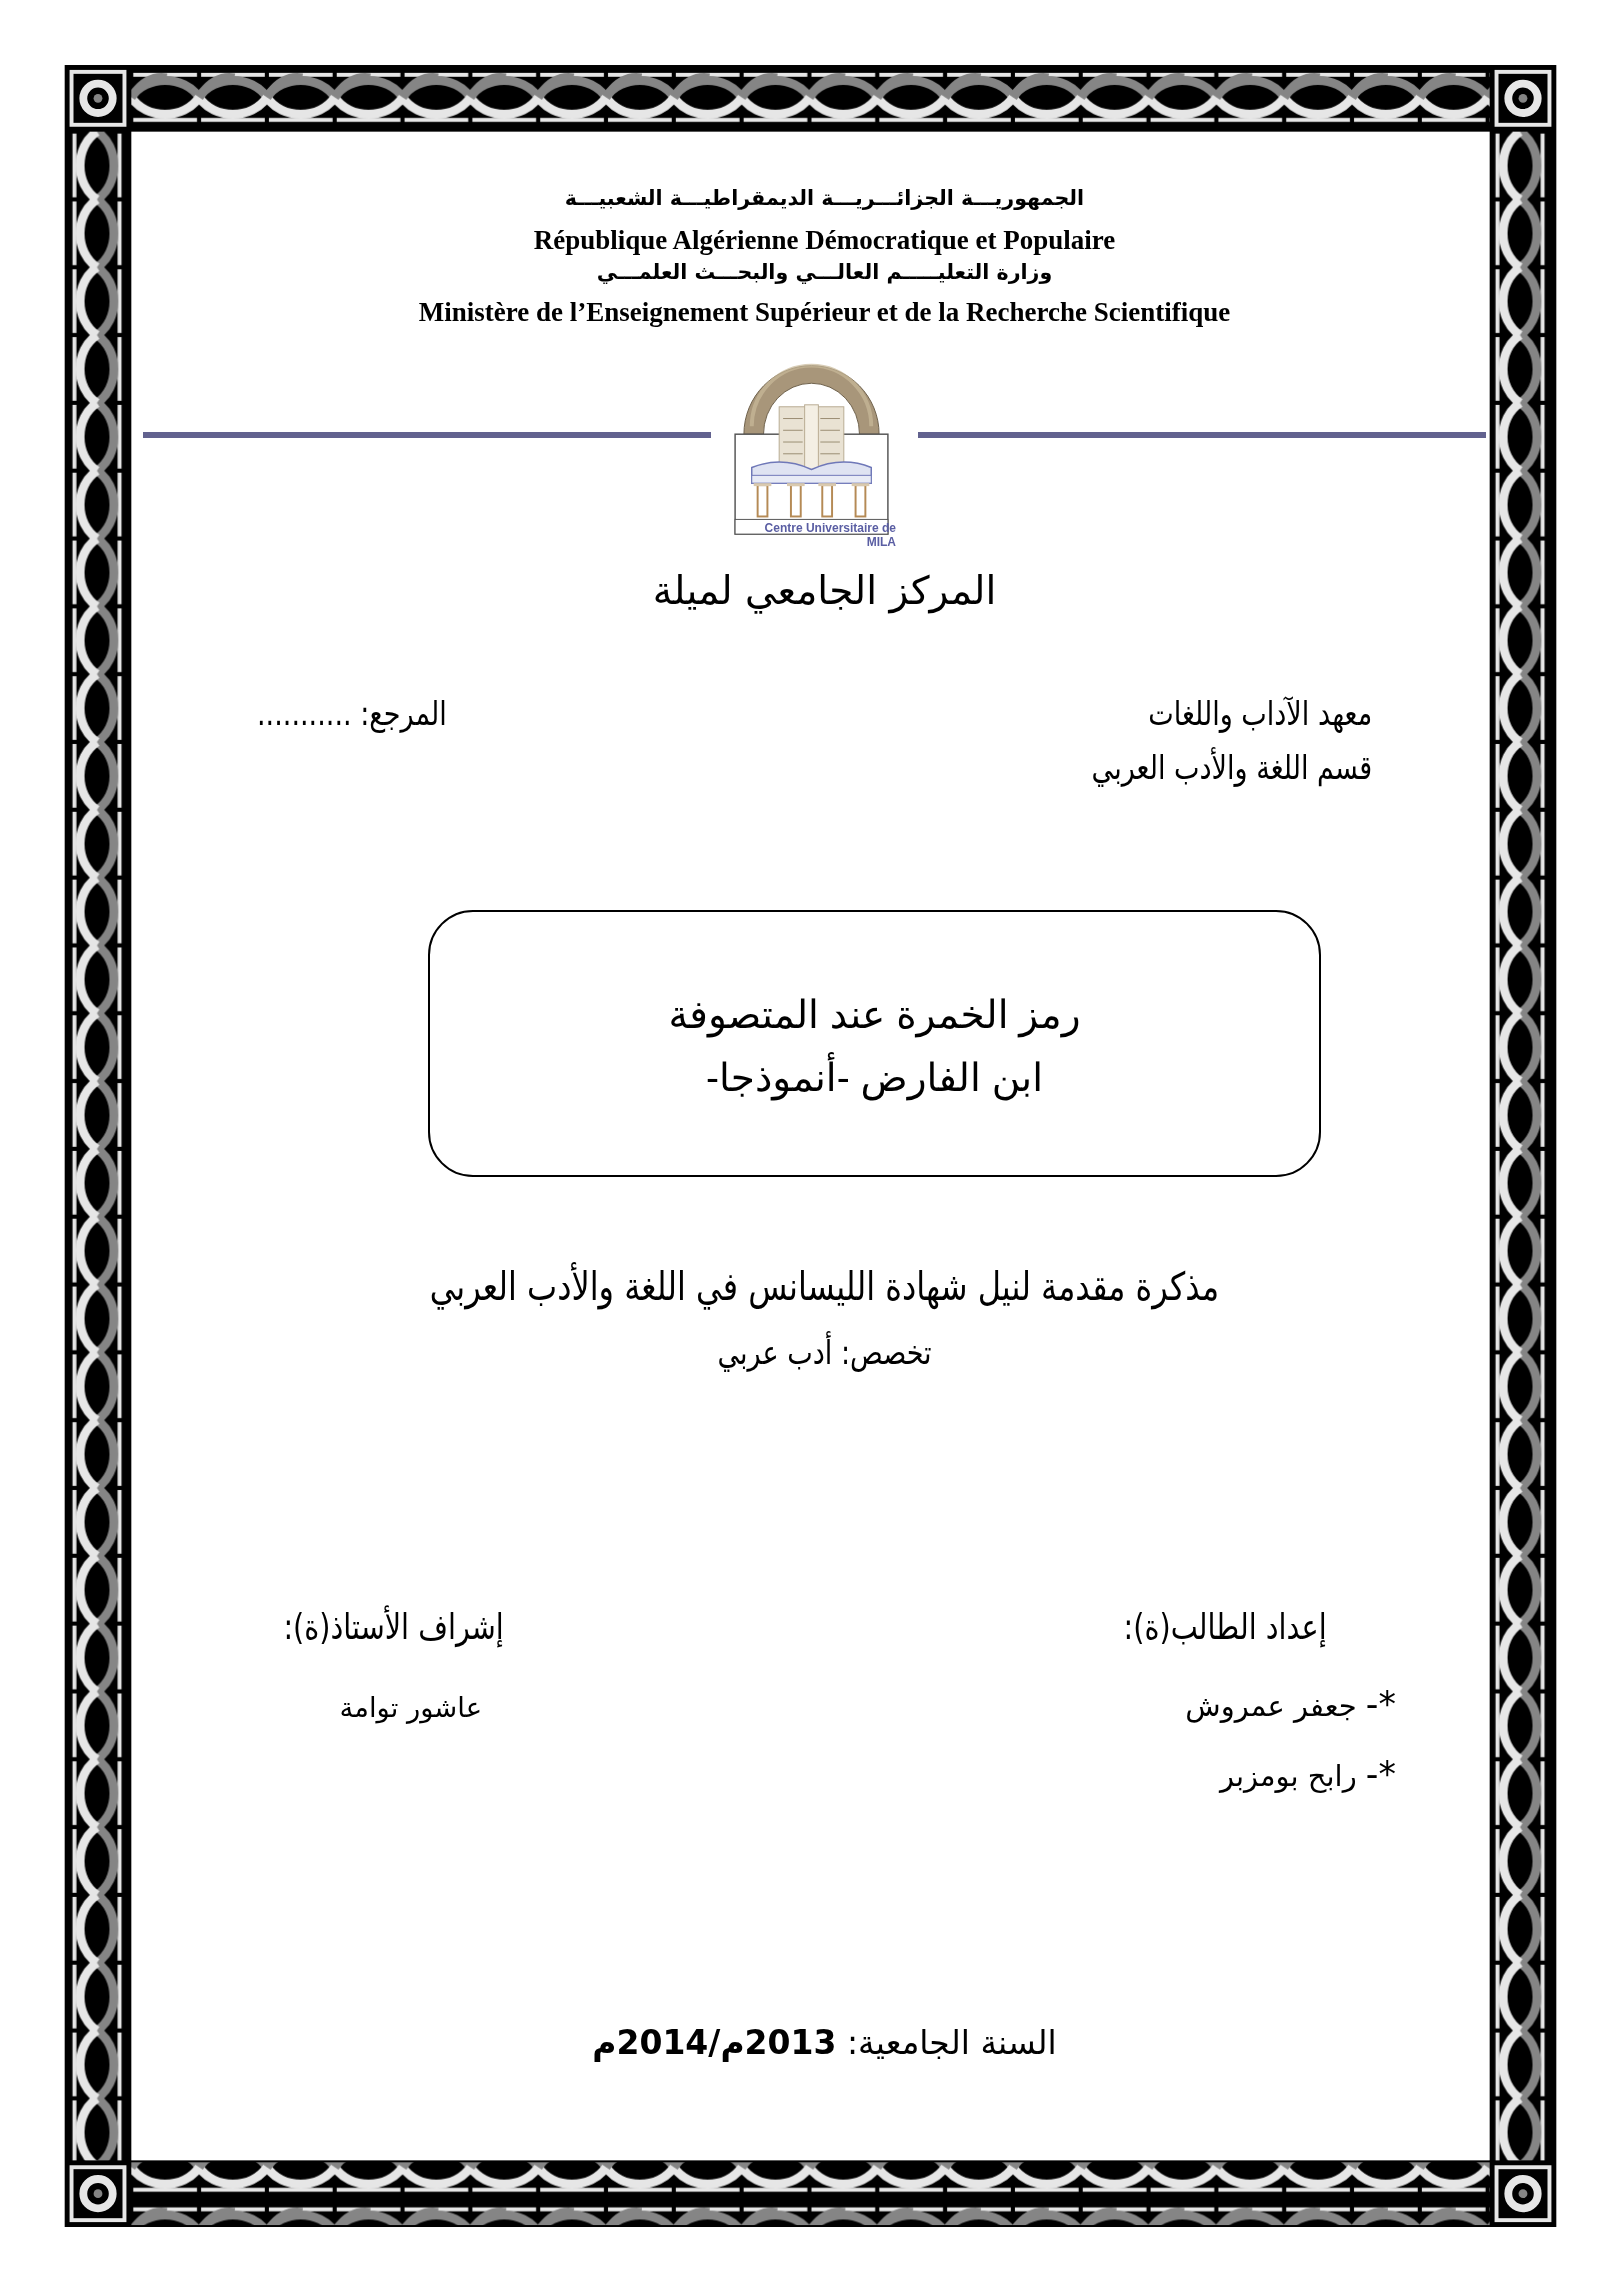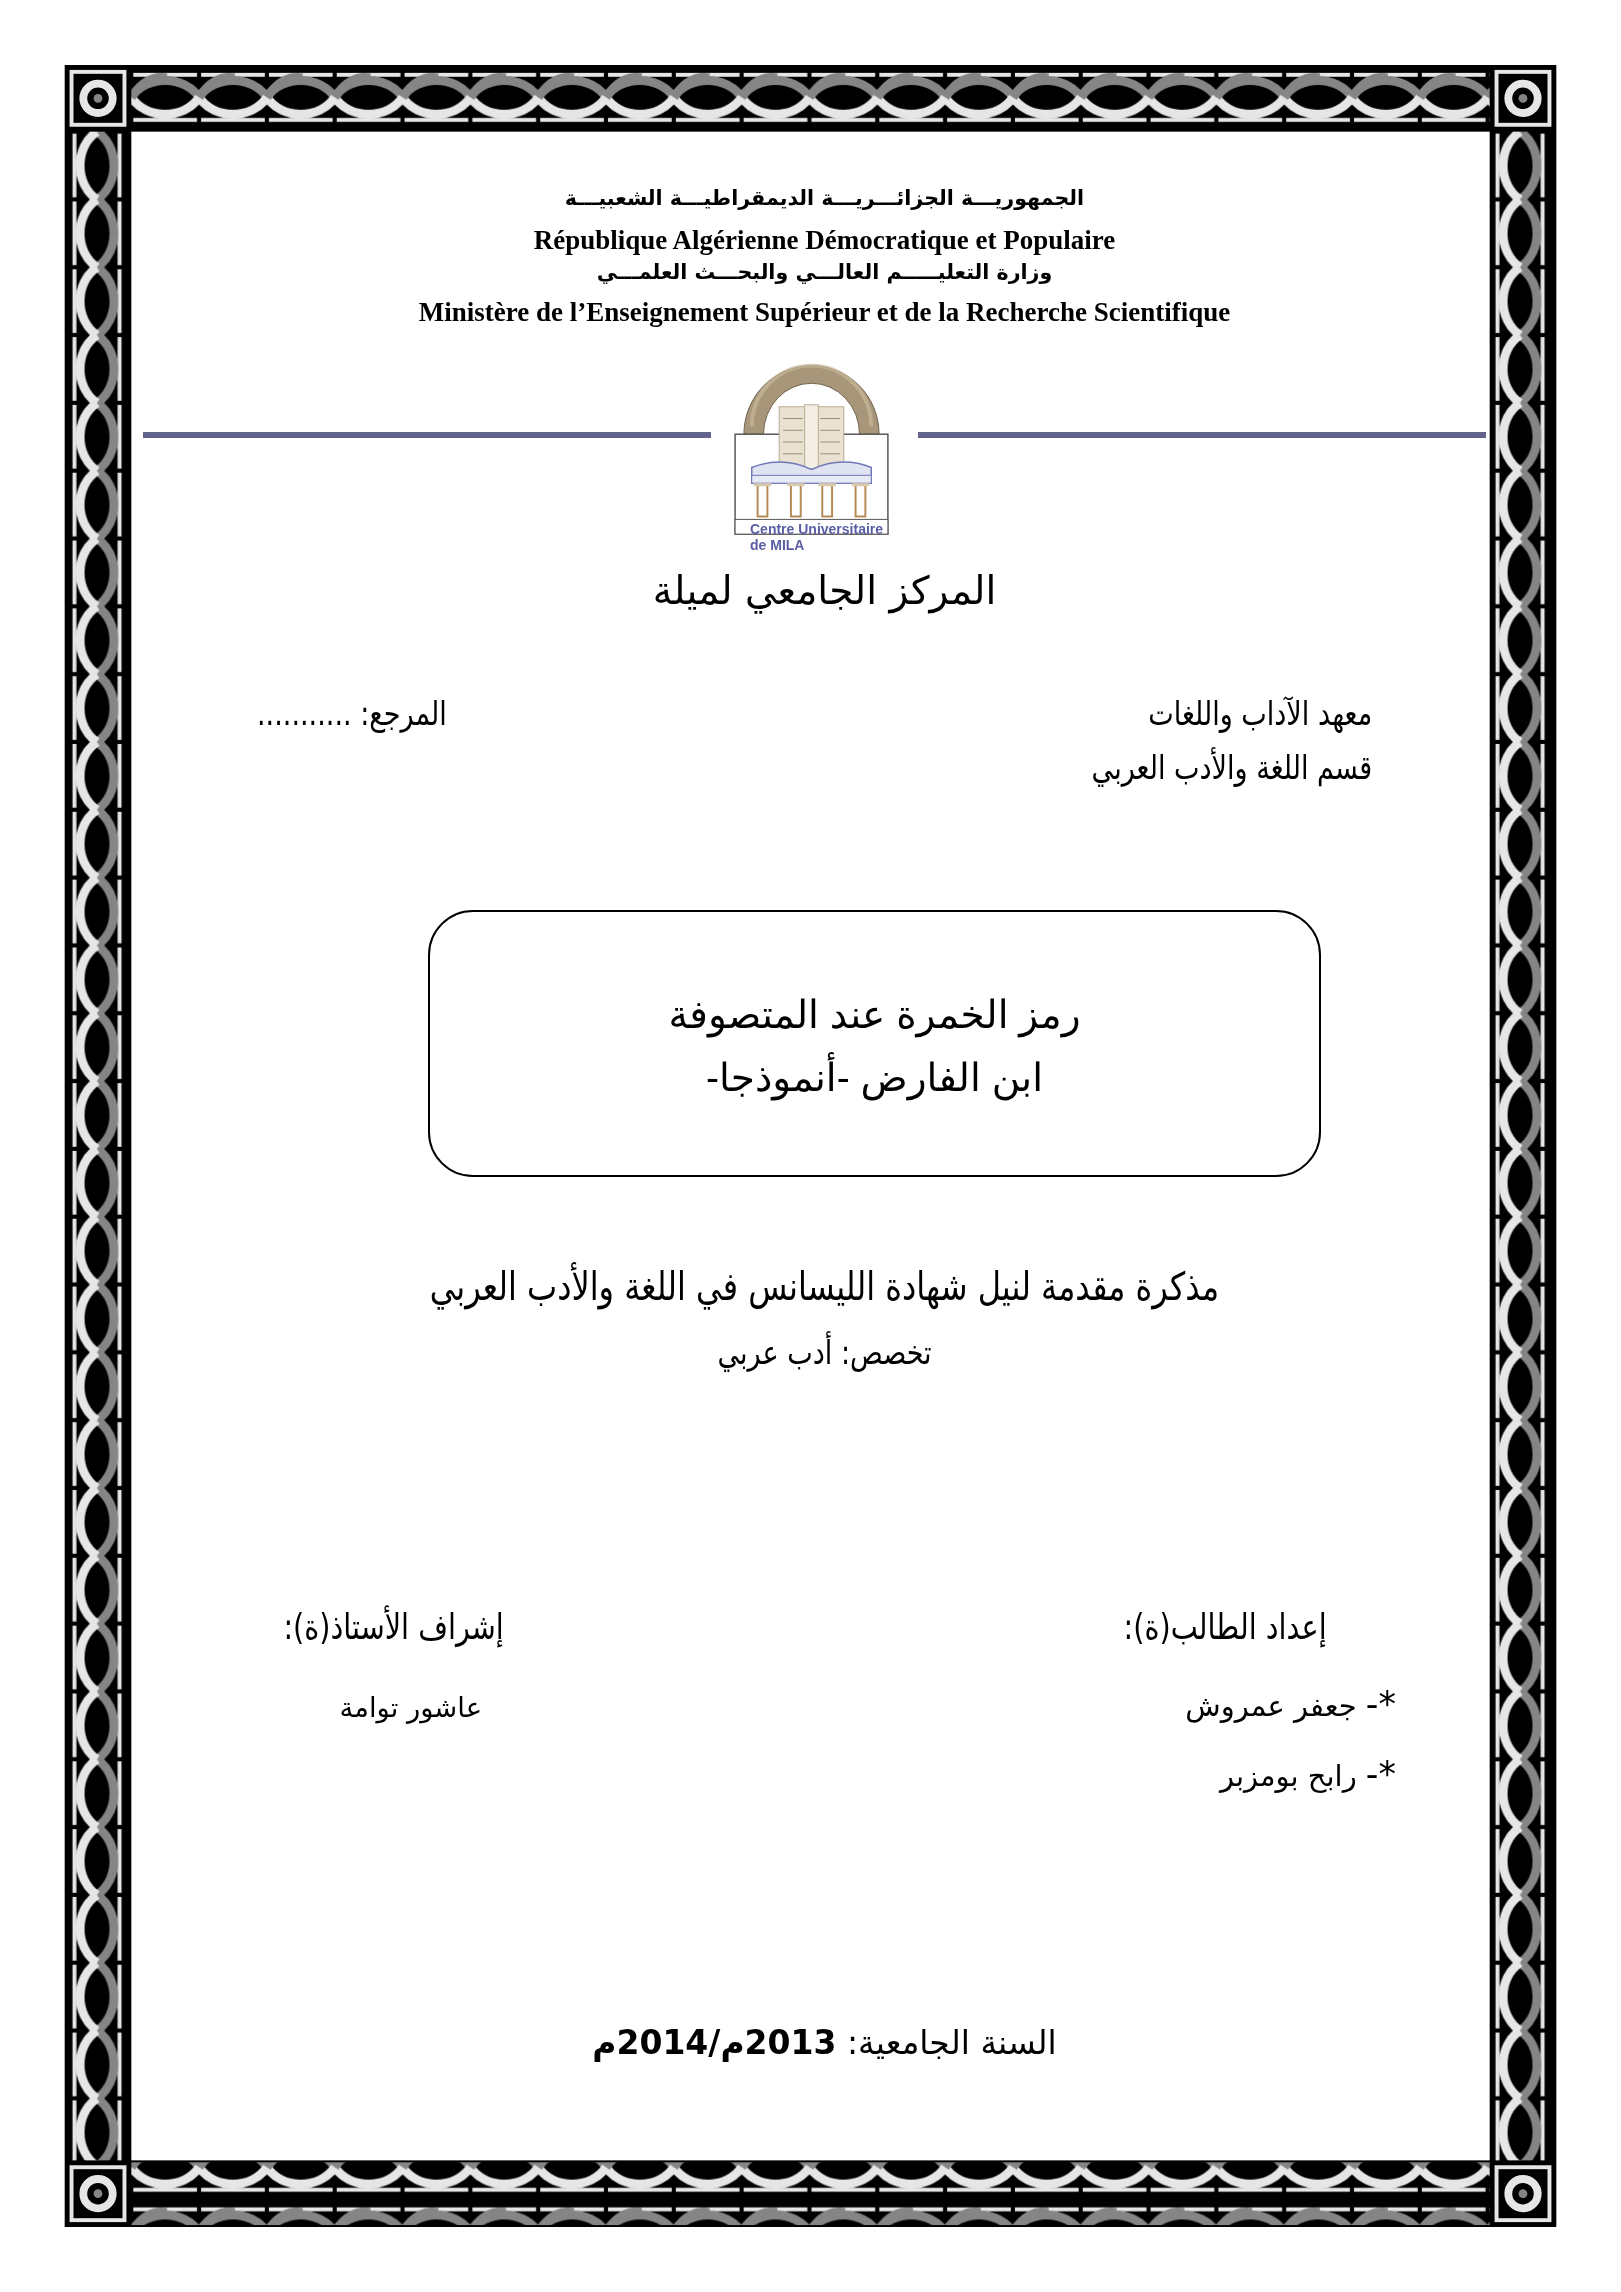--- a/index.html
+++ b/index.html
@@ -100,21 +100,21 @@
       <rect x="126" y="140" width="10" height="32"></rect>
     </g>
     <g fill="#d9c9ae">
       <rect x="22" y="138" width="18" height="3"></rect>
         <rect x="56" y="138" width="18" height="3"></rect>
       <rect x="88" y="138" width="18" height="3"></rect>
         <rect x="122" y="138" width="18" height="3"></rect>
     </g>
     <rect x="3" y="175" width="156" height="15" fill="#fff" stroke="#555" stroke-width="1"></rect>
   </svg>
-  <div style="position:absolute; left:18px; top:173px; width:153px; text-align:left; font-family:'Liberation Sans', sans-serif; font-size:14px; font-weight:bold; color:#5a5ea3;">Centre Universitaire de MILA</div>
+  <div style="position:absolute; left:11px; top:173px; width:153px; text-align:right; font-family:'Liberation Sans', sans-serif; font-size:12px; font-weight:bold; color:#5a5ea3;">Centre Universitaire de MILA</div>
 </div>
 
 <div class="center-text" style="top:568px; font-size:39px;">المركز الجامعي لميلة</div>
 
 <div class="abs ar" style="right:249px; top:694px; font-size:33px; transform:scaleX(0.82); transform-origin:right top;">معهد الآداب واللغات</div>
 <div class="abs ar" style="right:249px; top:748px; font-size:33px; transform:scaleX(0.82); transform-origin:right top;">قسم اللغة والأدب العربي</div>
 
 <div class="abs ar" style="left:257px; top:694px; font-size:33px; transform:scaleX(0.82); transform-origin:left top;">
   <span>المرجع:</span>
   <span>...........</span>

